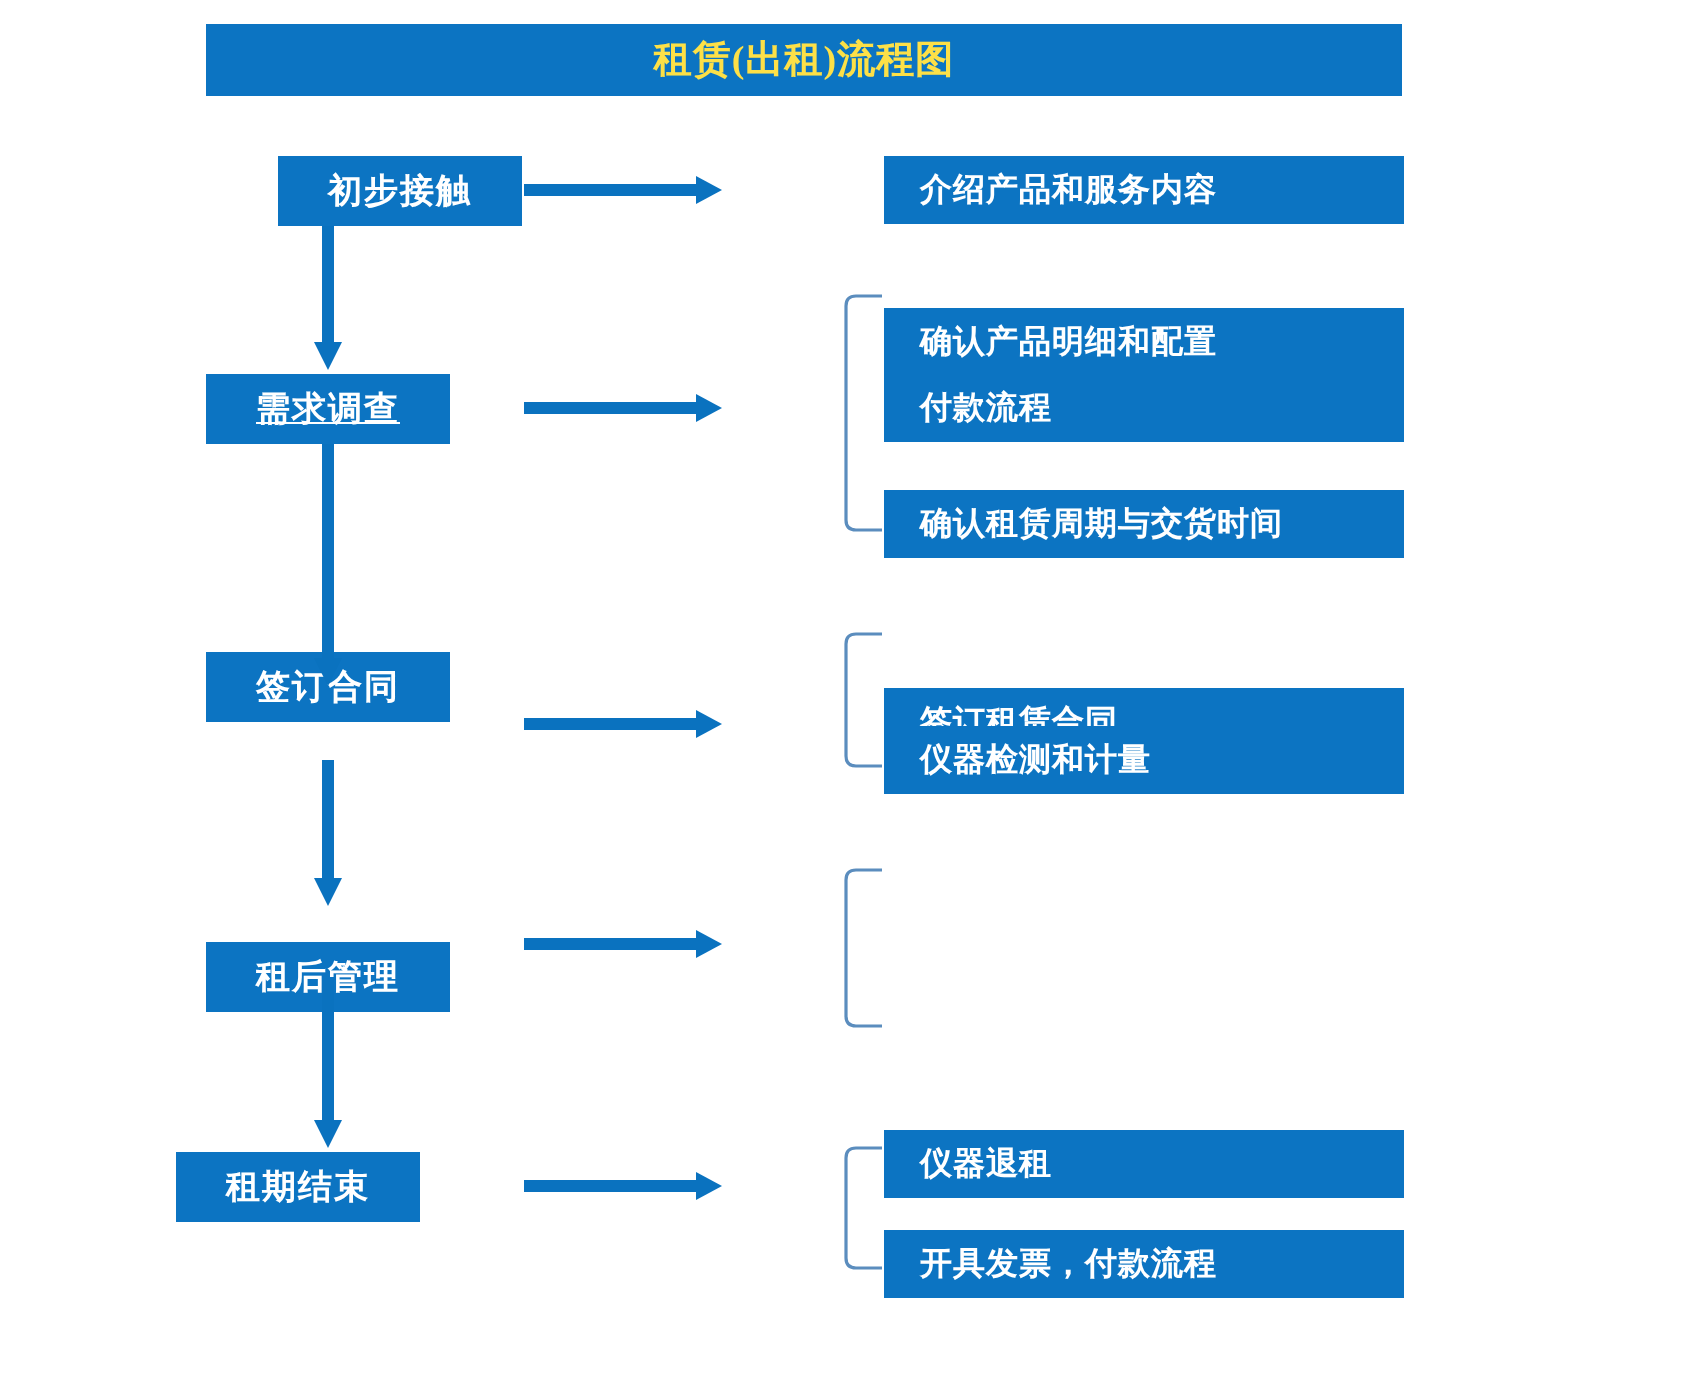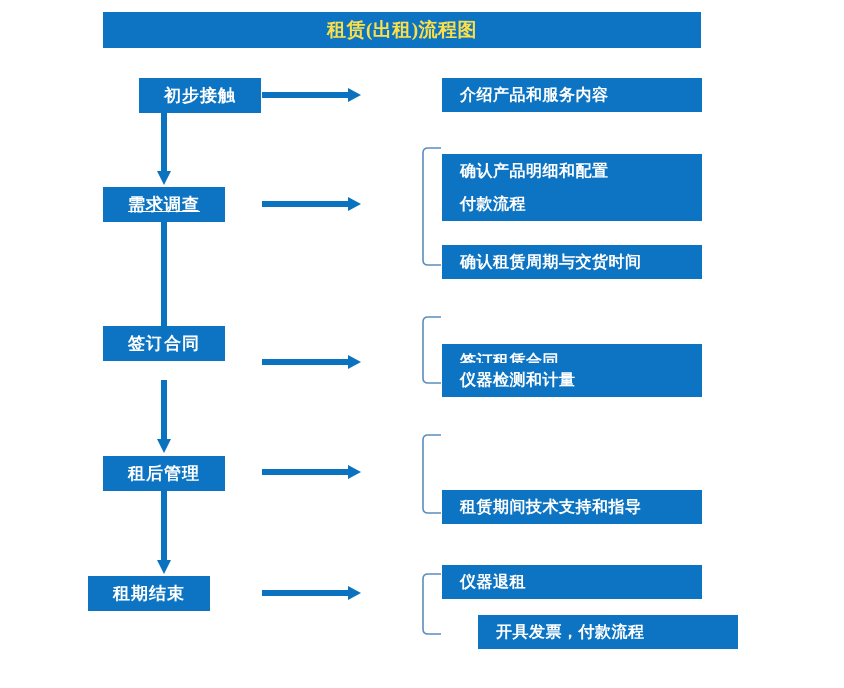--- a/index.html
+++ b/index.html
@@ -96,21 +96,21 @@
 <div id="chart-root">
 
   <div class="title-bar">租赁(出租)流程图</div>
 
   <div class="stage-box" style="left:103px; top:78px;margin-left:36px;">初步接触</div>
 
   <div class="stage-box" style="left:103px; top:187px;text-decoration:underline;">需求调查</div>
 
   <div class="stage-box" style="left:103px; top:326px;">签订合同</div>
 
-  <div class="stage-box" style="left:103px; top:456px;">租后管理</div>
+  <div class="stage-box" style="left:103px; top:471px;">租后管理</div>
 
   <div class="stage-box" style="left:88px; top:576px;">租期结束</div>
 
   <div class="v-arrow" style="top:113px; height:73px;">
     <svg width="16" height="73" viewBox="0 0 16 73">
       <rect x="5" y="0" width="6" height="58" fill="#0A72BF"></rect>
       <polygon points="1,58 15,58 8,72" fill="#0A72BF"></polygon>
     </svg>
   </div>
 
@@ -200,19 +200,18 @@
 
   <div class="detail-box" style="top:187px;">付款流程</div>
 
   <div class="detail-box" style="top:245px;">确认租赁周期与交货时间</div>
 
   <div class="detail-box" style="top:313px;margin-top:31px;">签订租赁合同</div>
 
   <div class="detail-box" style="top:363px;text-align:right;">仪器检测和计量</div>
 
 
-  <div class="detail-box" style="top:490px;">租赁期间技术支持和指导</div>
 
   <div class="detail-box" style="top:565px;text-align:right;">仪器退租</div>
 
-  <div class="detail-box" style="top:615px;margin-left:36px;">开具发票，付款流程</div>
+  <div class="detail-box" style="top:615px;">开具发票，付款流程</div>
 
 </div>
 
 </body></html>

